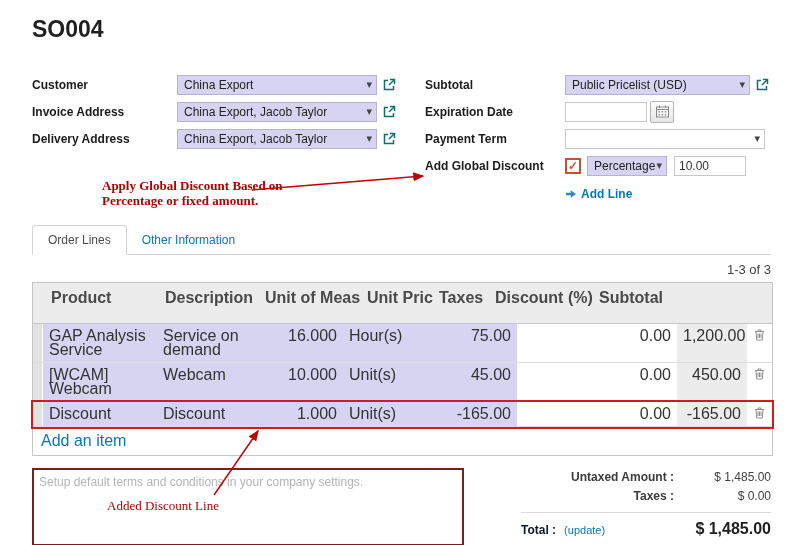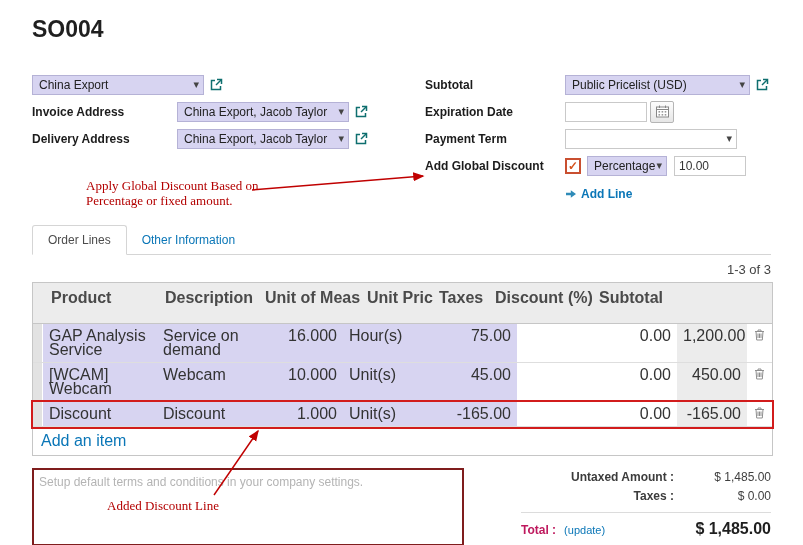--- a/index.html
+++ b/index.html
@@ -17,40 +17,40 @@
   .flabel { font-weight:bold; color:#1c1c1c; font-size:12px; }
   .form-left .flabel { width:145px; }
   .form-right .flabel { width:140px; }
 
   .sel { position:relative; height:20px; display:flex; align-items:center;
          padding:0 16px 0 6px; font-size:12px; color:#222;
          background:#d7d4f1; border:1px solid #b5b2d6; }
   .sel.white { background:#fff; border:1px solid #c9c9c9; }
   .caret { position:absolute; right:4px; top:2px; font-size:11px; color:#444; pointer-events:none; }
 
-  .w200 { width:172px; } .w185 { width:185px; } .w80 { width:80px; }
+  .w200 { width:200px; } .w185 { width:185px; } .w80 { width:80px; }
 
   .inp { height:20px; border:1px solid #c9c9c9; font-size:12px; padding:0 4px;
          font-family:inherit; color:#333; }
   .extlink { margin-left:5px; display:inline-flex; }
   .calbtn { width:24px; height:22px; margin-left:3px; border:1px solid #b5b5b5; border-radius:2px;
             background:linear-gradient(#fdfdfd,#e6e6e6); display:inline-flex; align-items:center; justify-content:center; }
 
   .cb { width:16px; height:16px; border:2px solid #c94f30; background:#fff; margin-right:6px;
         display:inline-flex; align-items:center; justify-content:center;
         color:#d4521d; font-weight:bold; font-size:12px; line-height:1; }
 
   .addline { margin-left:140px; margin-top:8px; display:flex; align-items:center;
              color:#0a76b7; font-size:12px; cursor:pointer;font-weight:bold; }
   .addline svg { margin-right:4px; }
 
   
   .note { position:absolute; font-family:"Liberation Serif", serif; color:#b30000;
           font-size:13px; line-height:15px; white-space:pre-line; z-index:40; }
-  .note1 { left:86px; top:178px; width:195px; }
+  .note1 { left:102px; top:178px; width:195px;font-weight:bold; }
   .note2 { left:107px; top:498px; }
   .overlay { position:absolute; left:0; top:0; width:803px; height:545px;
              pointer-events:none; z-index:45; }
 
   
   .tabs { margin-top:24px; height:30px; display:flex; align-items:flex-end;
           border-bottom:1px solid #d5d5d5; }
   .tab { padding:7px 15px; font-size:12px; cursor:pointer; }
   .tab.active { background:#fff; border:1px solid #d5d5d5; border-bottom:1px solid #fff;
                 border-radius:3px 3px 0 0; color:#4c4c4c; margin-bottom:-1px; }
@@ -88,35 +88,36 @@
   .bottom { display:flex; margin-top:12px; }
   .terms { width:432px; height:78px; border:2px solid #7f1d1d; resize:none; padding:5px;
            font:12px "Liberation Sans", sans-serif; color:#444; }
   .terms::placeholder { color:#b4b4b4; }
   .totals { margin-left:auto; width:250px; font-size:12px; color:#3f3f3f; padding-top:2px; }
   .trow { display:flex; align-items:baseline; margin-bottom:5px; }
   .tlabel { flex:1; text-align:right; font-weight:bold; padding-right:12px; color:#3c3c3c; }
   .tval { width:85px; text-align:right; }
   .tsep { border-top:1px solid #dcdcdc; margin:9px 0 7px; }
   .trow-total { display:flex; align-items:baseline; }
-  .total-label { font-weight:bold; color:#be185d; }
+  .total-label { font-weight:bold; color:#0f172a; }
   .update { color:#0a76b7; font-size:11px; margin-left:8px; cursor:pointer; }
   .total-val { margin-left:auto; font-weight:bold; font-size:16px; color:#1f1f1f; }
 </style>
 </head>
 <body>
 
 <div class="page">
   <div class="content">
 
     <div class="title">SO004</div>
 
     <div class="form">
       <div class="form-left">
         <div class="frow">
+          <div class="flabel">Customer</div>
           <div class="sel w200">
             <span>China Export</span>
             <span class="caret">▾</span>
           </div>
           <span class="extlink">
             <svg width="14" height="14" viewBox="0 0 14 14">
                 <path d="M6 2.5 H2.5 v9 h9 V8" fill="none" stroke="#0e6f6f" stroke-width="1.5"></path>
                 <path d="M8 1.5 h4.5 V6" fill="none" stroke="#0e6f6f" stroke-width="1.5"></path>
                 <path d="M12.5 1.5 L7 7" stroke="#0e6f6f" stroke-width="1.5"></path>
               </svg>

